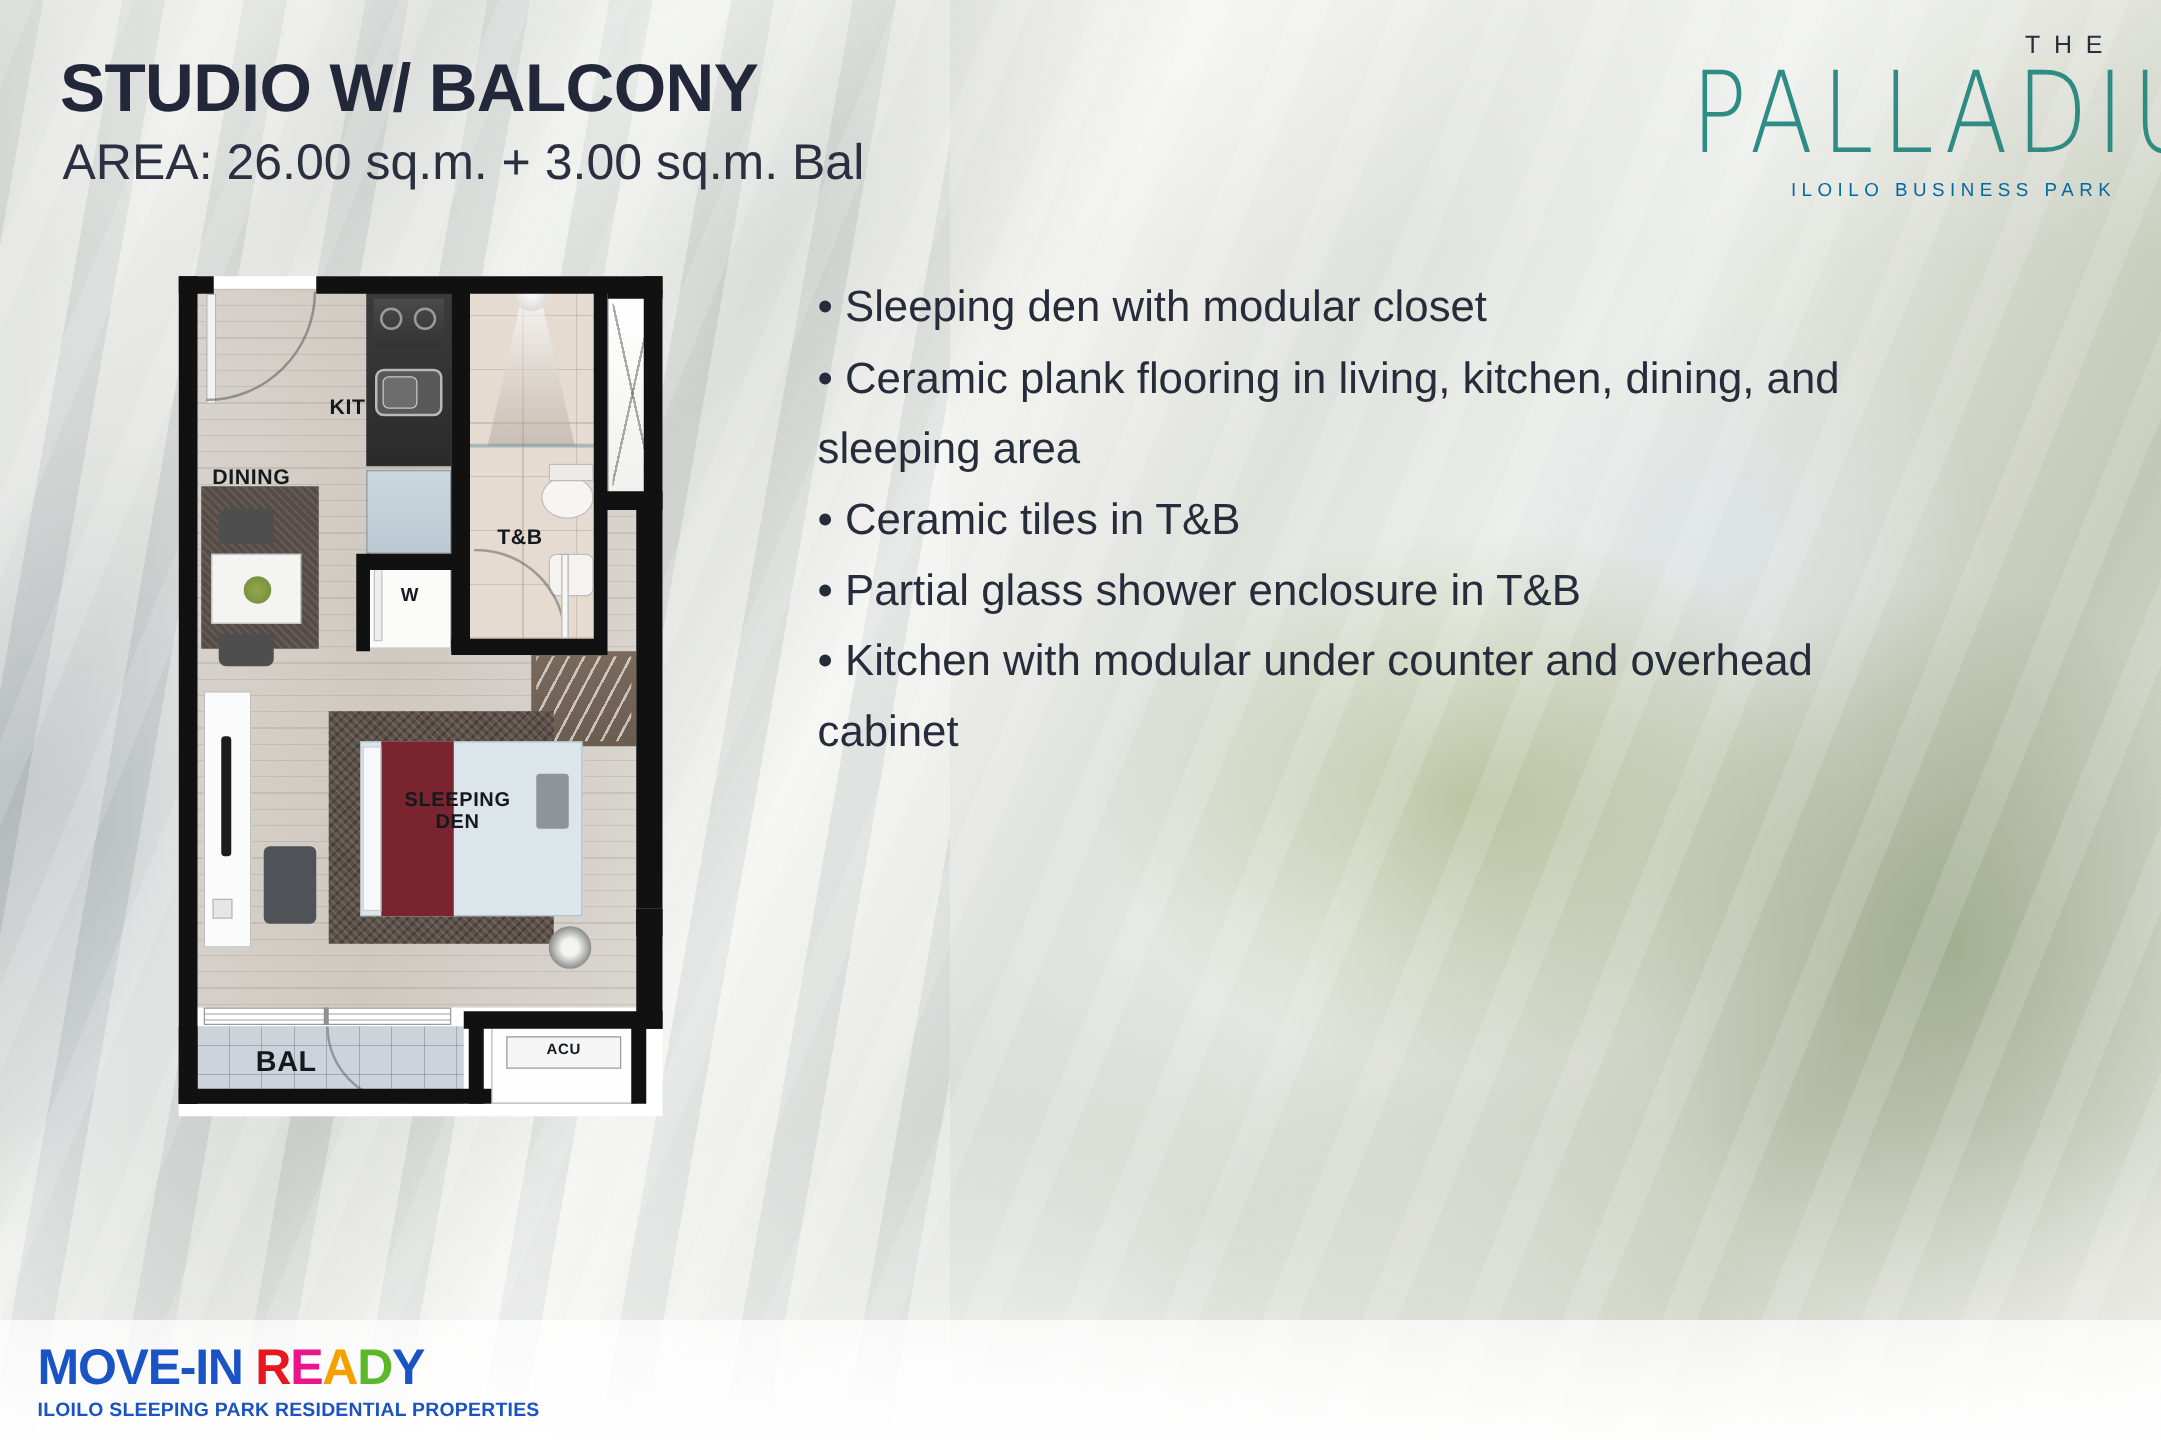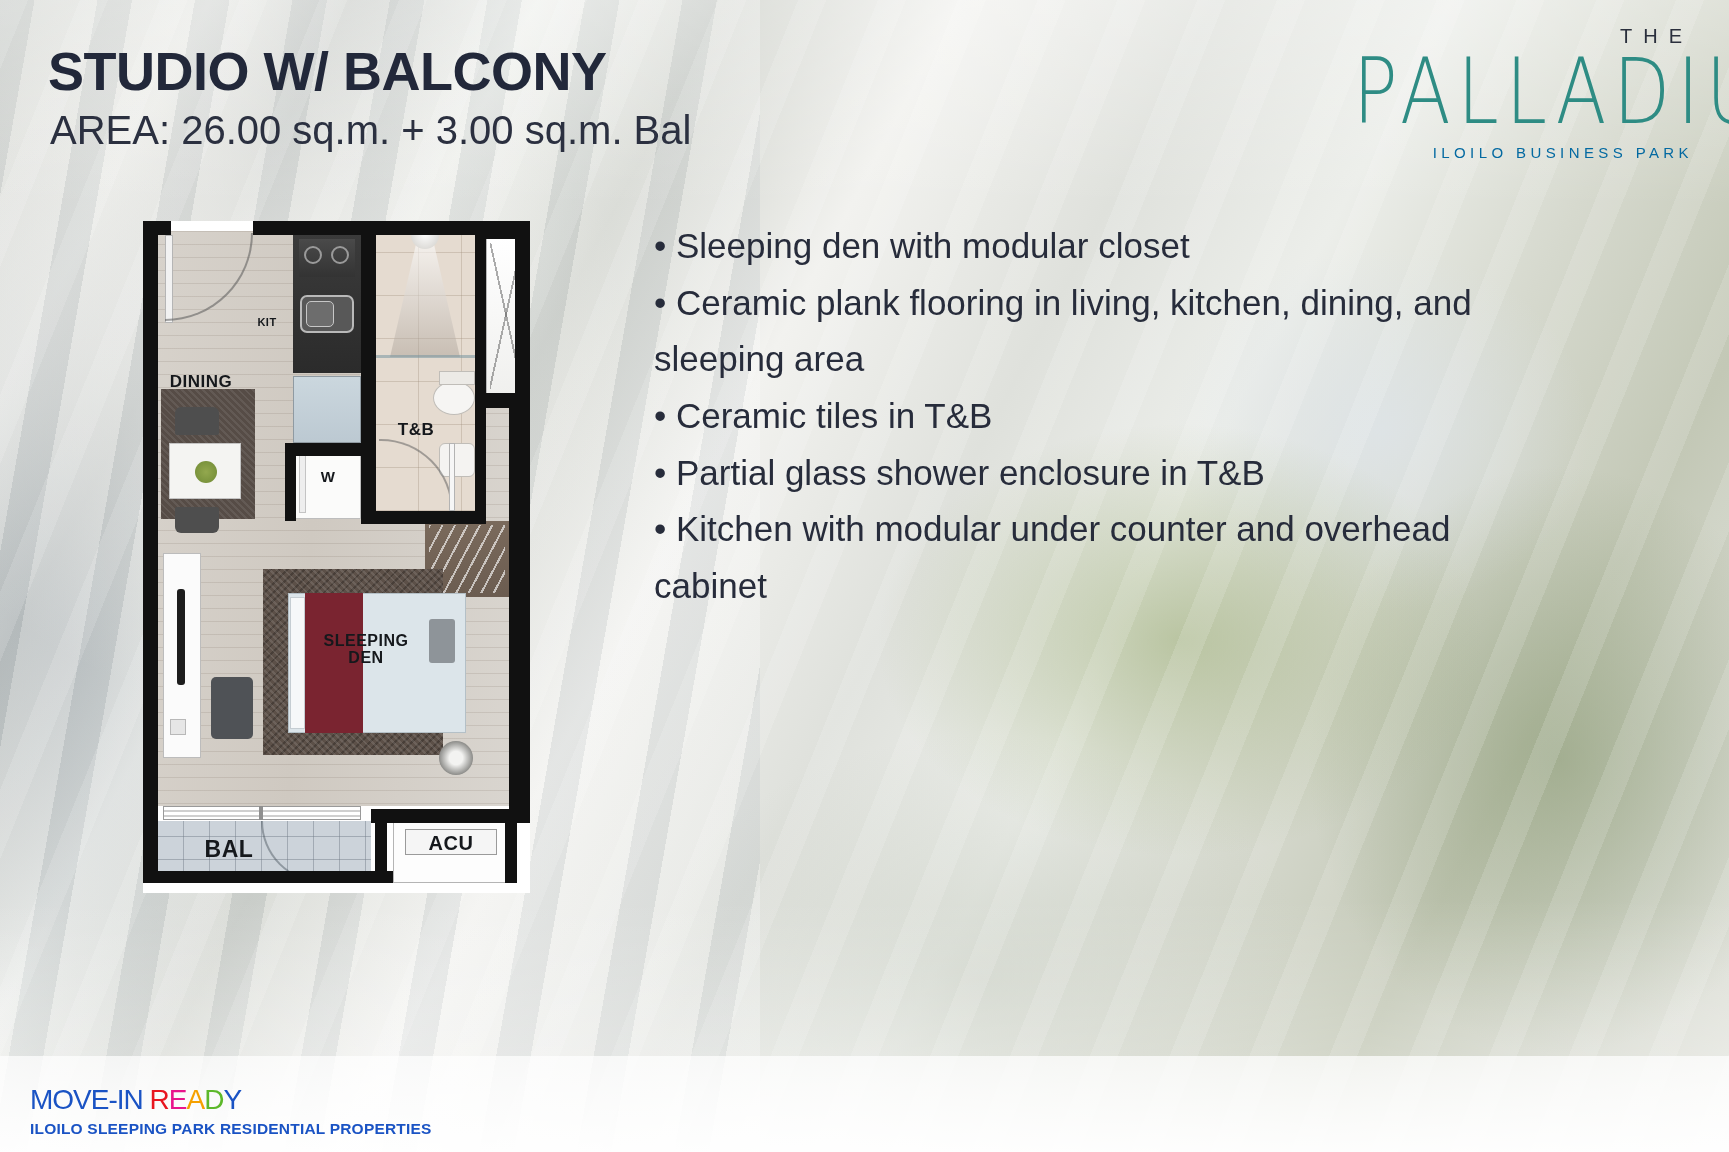--- a/index.html
+++ b/index.html
@@ -123,21 +123,21 @@
       #5c5048;
   }
   .counter{ background:linear-gradient(180deg,#3b3b3b,#2b2b2b); }
 
   
   .mir-bar{
     position:absolute; left:0; bottom:0; width:100%; height:96px;
     background:linear-gradient(180deg, rgba(255,255,255,.72), rgba(255,255,255,.95));
   }
   .mir{ position:absolute; left:30px; bottom:14px; }
-  .mir-top{ font-size:28px; font-weight:normal; letter-spacing:-1px; line-height:1; }
+  .mir-top{ font-size:40px; font-weight:bold; letter-spacing:-1px; line-height:1; }
   .mir-top .blue{ color:#1a53c4; }
   .mir-top .r{ color:#e8161f; }
   .mir-top .e{ color:#e8158c; }
   .mir-top .a{ color:#f5a000; }
   .mir-top .d{ color:#5cb82a; }
   .mir-top .y{ color:#1a53c4; }
   .mir-sub{
     font-size:15.5px; font-weight:bold; color:#1a53c4;
     letter-spacing:.2px; margin-top:6px;
   }
@@ -295,27 +295,27 @@
   <div class="wall" style="left:332px; top:12px;  width:11px;  height:291px;"></div>
   <div class="wall" style="left:343px; top:12px;  width:44px;  height:6px;"></div>
   <div class="wall" style="left:336px; top:172px; width:51px;  height:15px;"></div>
   <div class="wall" style="left:366px; top:506px; width:21px;  height:22px;"></div>
   <div class="wall" style="left:228px; top:588px; width:159px; height:14px;"></div>
   <div class="wall" style="left:0px;   top:600px; width:15px;  height:62px;"></div>
   <div class="wall" style="left:0px;  top:650px; width:250px; height:12px;"></div>
   <div class="wall" style="left:232px; top:596px; width:12px;  height:66px;"></div>
   <div class="wall" style="left:362px; top:596px; width:12px;  height:66px;"></div>
 
-  <div class="lbl" style="left:94px;  top:96px;  width:60px;  font-size:11px;">KIT</div>
+  <div class="lbl" style="left:105px;  top:96px;  width:60px;  font-size:17px;">KIT</div>
   <div class="lbl" style="left:8px;   top:152px; width:100px; font-size:17px;">DINING</div>
   <div class="lbl" style="left:240px; top:200px; width:66px;  font-size:17px;">T&amp;B</div>
   <div class="lbl" style="left:162px; top:248px; width:46px;  font-size:15px;">W</div>
   <div class="lbl" style="left:163px; top:412px; width:120px; font-size:16px; word-spacing:100px;">SLEEPING DEN</div>
   <div class="lbl" style="left:58px;  top:616px; width:56px;  font-size:23px;">BAL</div>
-  <div class="lbl" style="left:272px; top:612px; width:72px;  font-size:20px;">ACU</div>
+  <div class="lbl" style="left:272px; top:612px; width:72px;  font-size:12px;">ACU</div>
 </div>
 
 <div class="mir-bar">
   <div class="mir">
     <div class="mir-top"><span class="blue">MOVE-IN </span><span class="r">R</span><span class="e">E</span><span class="a">A</span><span class="d">D</span><span class="y">Y</span></div>
     <div class="mir-sub">ILOILO SLEEPING PARK RESIDENTIAL PROPERTIES</div>
   </div>
 </div>
 
 </body></html>

